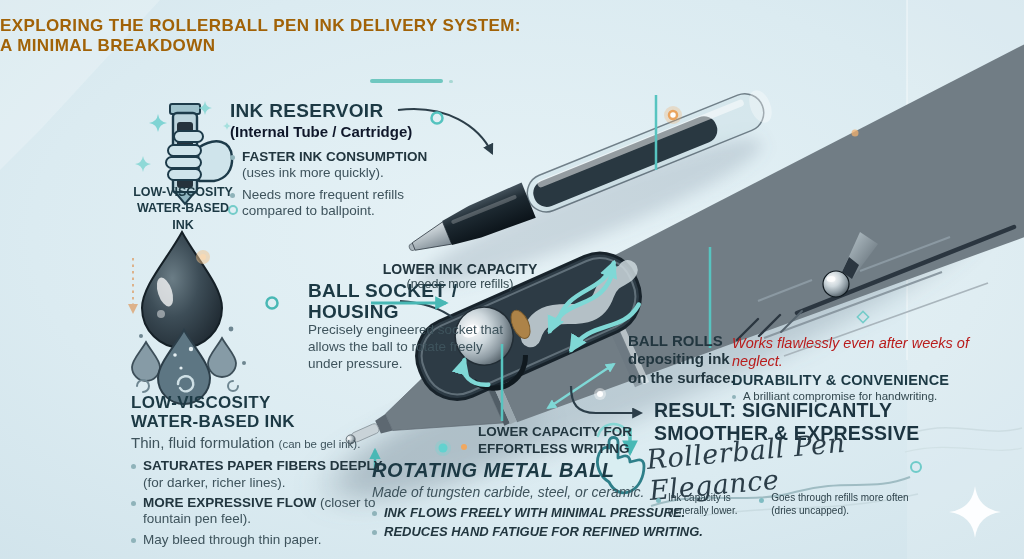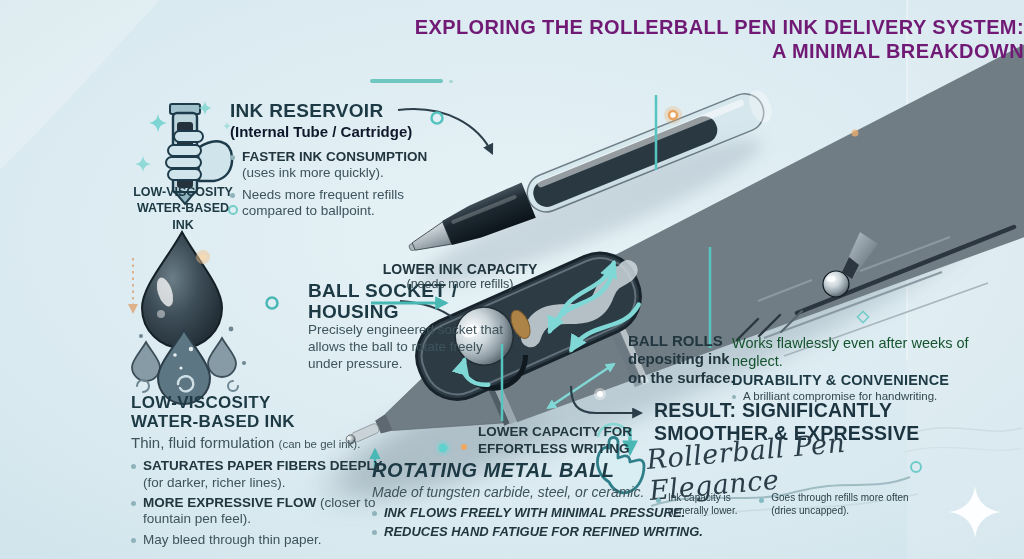--- a/index.html
+++ b/index.html
@@ -9,22 +9,22 @@
     font-family:"Liberation Sans",sans-serif;
     -webkit-font-smoothing:antialiased;
   }
   .abs{position:absolute;}
   .pre{white-space:pre-line;}
   .h{font-weight:700;color:#1c3944;letter-spacing:.3px;}
   .body{color:#3e535c;}
   .bul{display:flex;gap:7px;align-items:flex-start;}
   .bul .dot{flex:0 0 auto;width:5px;height:5px;border-radius:50%;background:#8fb3ba;margin-top:6px;}
   .bul strong{color:#22363f;}
-  #title{left:0;right:0;top:16px;text-align:right;font-size:20px;line-height:1.18;
-         font-weight:700;color:#701a75;letter-spacing:.4px;white-space:pre-line;}
+  #title{left:0;right:0;top:16px;text-align:left;font-size:17px;line-height:1.18;
+         font-weight:700;color:#a16207;letter-spacing:.4px;white-space:pre-line;}
   #title-underline{left:370px;top:79px;width:73px;height:3.5px;background:#6fc7c0;border-radius:2px;}
   #title-underline-dot{left:449px;top:80px;width:4px;height:3px;background:#a8d8d3;border-radius:2px;}
   #ink-reservoir{left:230px;top:100px;width:208px;}
   #ink-reservoir .hd{font-size:19px;}
   #ink-reservoir .sub{font-size:15px;font-weight:600;color:#0f172a;margin-top:1px;}
   #ink-reservoir .tx{font-size:13.5px;margin-top:4px;line-height:1.25;}
   #ink-reservoir .bullets{margin-top:9px;display:flex;flex-direction:column;gap:5px;font-size:13.5px;line-height:1.22;}
   #ink-type-label{left:124px;top:184px;width:118px;text-align:center;font-size:12.5px;
                   font-weight:700;color:#1c3944;line-height:1.3;}
   #ball-socket{left:308px;top:281px;width:205px;}
@@ -38,21 +38,21 @@
   #rotating{left:372px;top:459px;width:345px;font-style:italic;}
   #rotating .hd{font-size:20px;letter-spacing:.5px;}
   #rotating .tx{font-size:14px;margin-top:2px;}
   #rotating .bullets{margin-top:5px;display:flex;flex-direction:column;gap:3px;font-size:13px;line-height:1.25;}
   #lower-ink{left:372px;top:261px;width:176px;text-align:center;color:#22363f;}
   #lower-ink .l1{font-size:14px;font-weight:700;}
   #lower-ink .l2{font-size:12.5px;margin-top:0px;color:#33484f;}
   #ball-rolls{left:628px;top:332px;width:140px;font-size:15px;font-weight:700;color:#22363f;line-height:1.22;}
   #lower-pressure{left:478px;top:423px;width:160px;font-size:13.5px;font-weight:700;color:#22363f;line-height:1.28;}
   #durability{left:732px;top:335px;width:250px;}
-  #durability .intro{font-size:14.5px;line-height:1.22;color:#14532d;}
+  #durability .intro{font-size:14.5px;line-height:1.22;color:#b91c1c;font-style:italic;}
   #durability .hd{font-size:14.5px;margin-top:2px;letter-spacing:.2px;}
   #durability .bul{font-size:11.5px;margin-top:2px;color:#33484f;}
   #durability .bul .dot{width:4px;height:4px;margin-top:5px;}
   #result{left:654px;top:399px;width:300px;font-size:19.5px;font-weight:700;color:#1c3440;line-height:1.16;letter-spacing:.2px;}
   #script-text{left:648px;top:444px;width:300px;font-family:"DejaVu Serif",serif;font-style:italic;
                font-size:27px;color:#2b3d48;transform:rotate(-5deg);transform-origin:left center;letter-spacing:.5px;}
   #right-bullets{left:656px;top:492px;width:260px;display:flex;gap:3px;
                  font-size:10px;line-height:1.25;color:#2c4049;}
   #right-bullets .dot{background:#7fbcc2;}
 </style>

